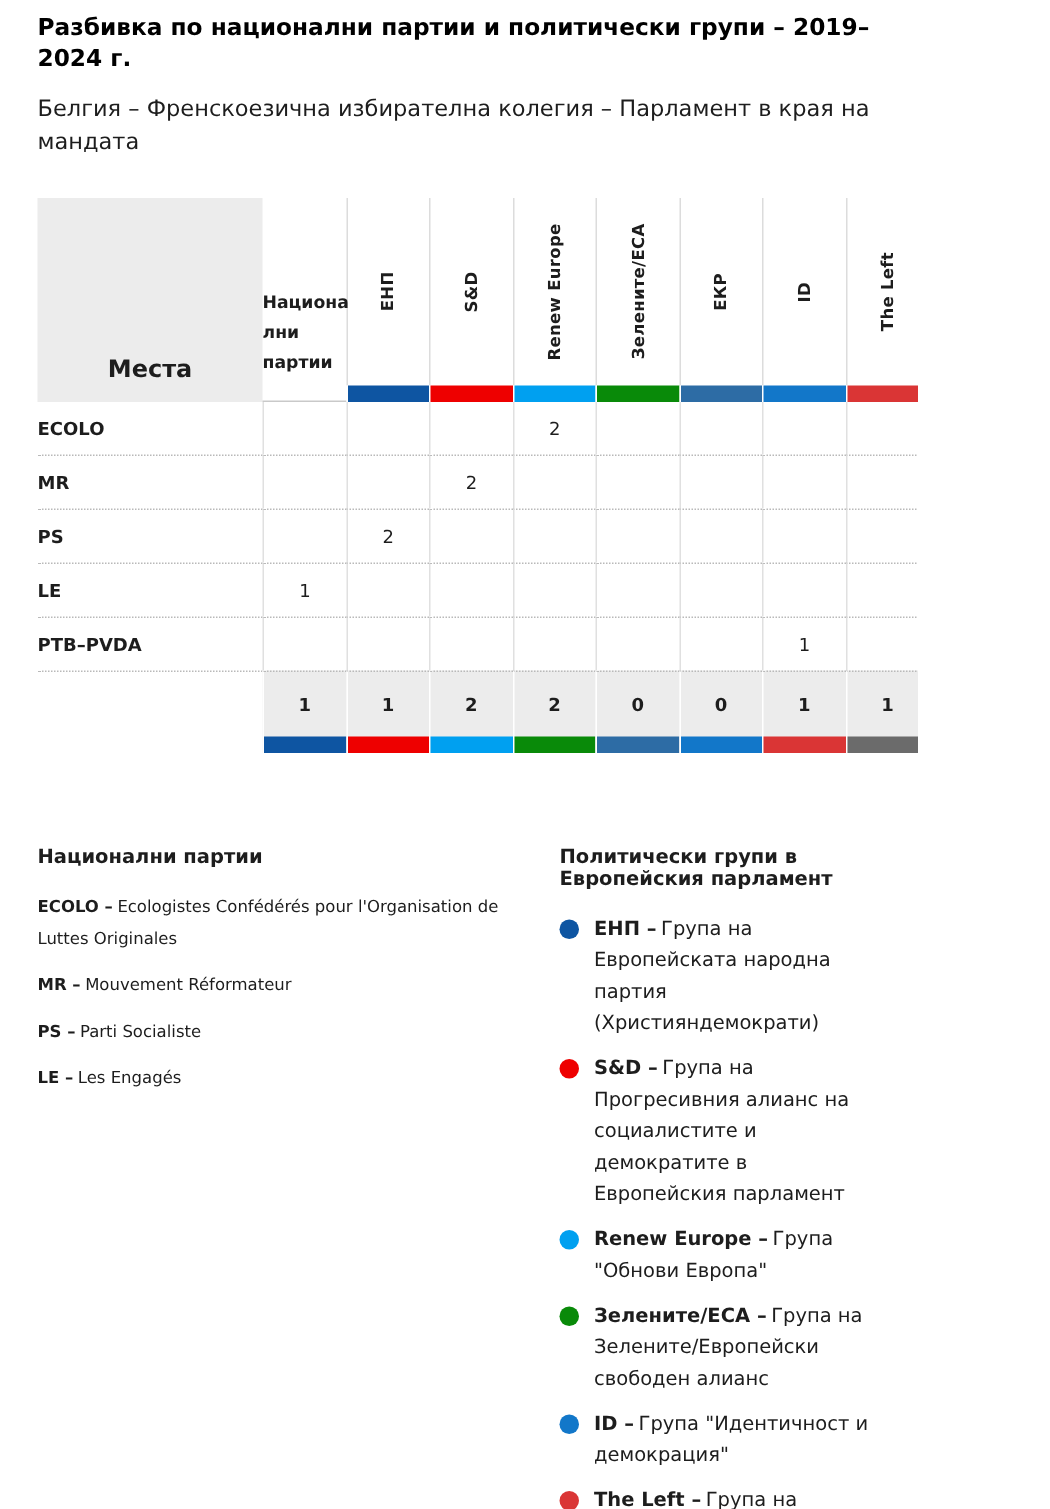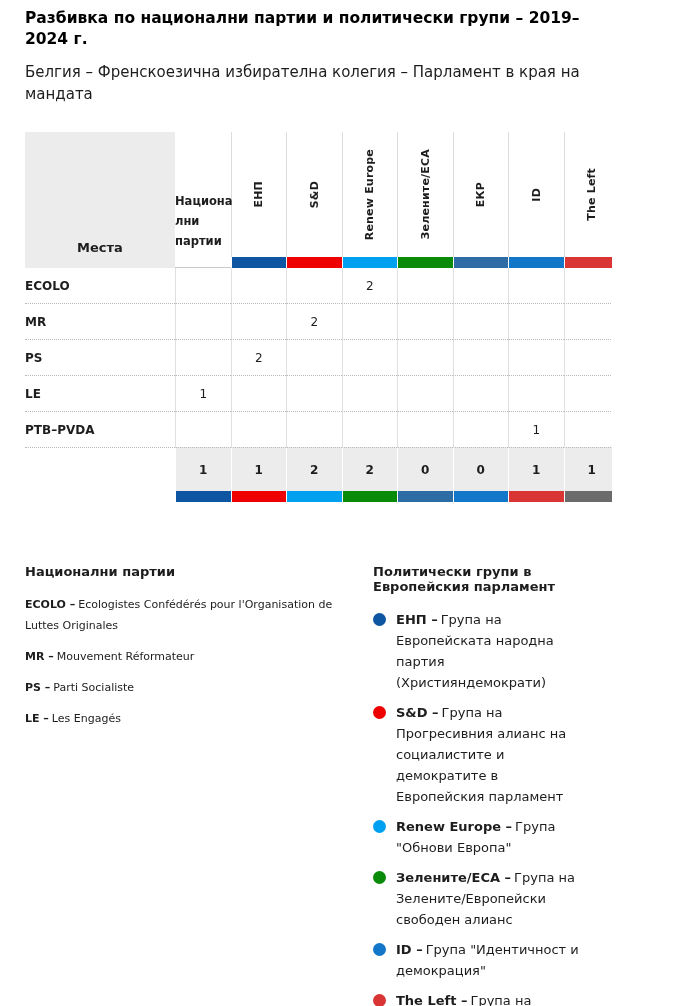--- a/index.html
+++ b/index.html
@@ -12,21 +12,21 @@
   .title{font-size:15.5px;font-weight:bold;line-height:21px;margin:0;color:#000;}
   .subtitle{font-size:15px;line-height:22px;margin:11px 0 0 0;max-width:640px;color:#1d1d1d;}
   
   .grid{margin-top:27px;display:grid;grid-template-columns:150px repeat(8,55.5px) 56px;width:650px;}
   .drow,.trow{display:contents;}
   .h-first{height:125px;position:relative;}
   .h-first .fl{position:absolute;left:0;bottom:6px;width:64px;font-size:11.5px;font-weight:bold;line-height:20px;overflow-wrap:anywhere;}
   .h-group{height:125px;display:flex;align-items:center;justify-content:center;border-left:1px solid #dcdcdc;}
   .vlabel{writing-mode:vertical-rl;transform:rotate(180deg);font-size:11px;font-weight:bold;white-space:nowrap;letter-spacing:.2px;}
   .h-seats{grid-row:1 / span 2;background:#ececec;display:flex;align-items:flex-end;justify-content:center;
-           padding-bottom:13px;font-size:13px;font-weight:bold;box-sizing:border-box;}
+           padding-bottom:13px;font-size:16px;font-weight:bold;box-sizing:border-box;}
   .bar-first{border-bottom:1px solid #c9c9c9;}
   .bar-cell{height:11px;border-left:1px solid #fff;}
   .bar{height:11px;width:100%;}
   .row-label{height:35px;display:flex;align-items:center;font-size:12px;font-weight:bold;}
   .val{height:35px;display:flex;align-items:center;justify-content:center;font-size:12px;border-left:1px solid #e0e0e0;}
   .seat{height:35px;background:#ececec;display:flex;align-items:center;justify-content:center;font-size:12px;font-weight:bold;}
   .sep > div{border-top:1px dotted #b9b9b9;text-align:center;}
   .trow > div{border-top:1px dotted #b9b9b9;}
   .tot-empty{height:54px;background:#fff;}
   .tot{height:54px;background:#ececec;border-left:1px solid #fff;display:flex;flex-direction:column;}

